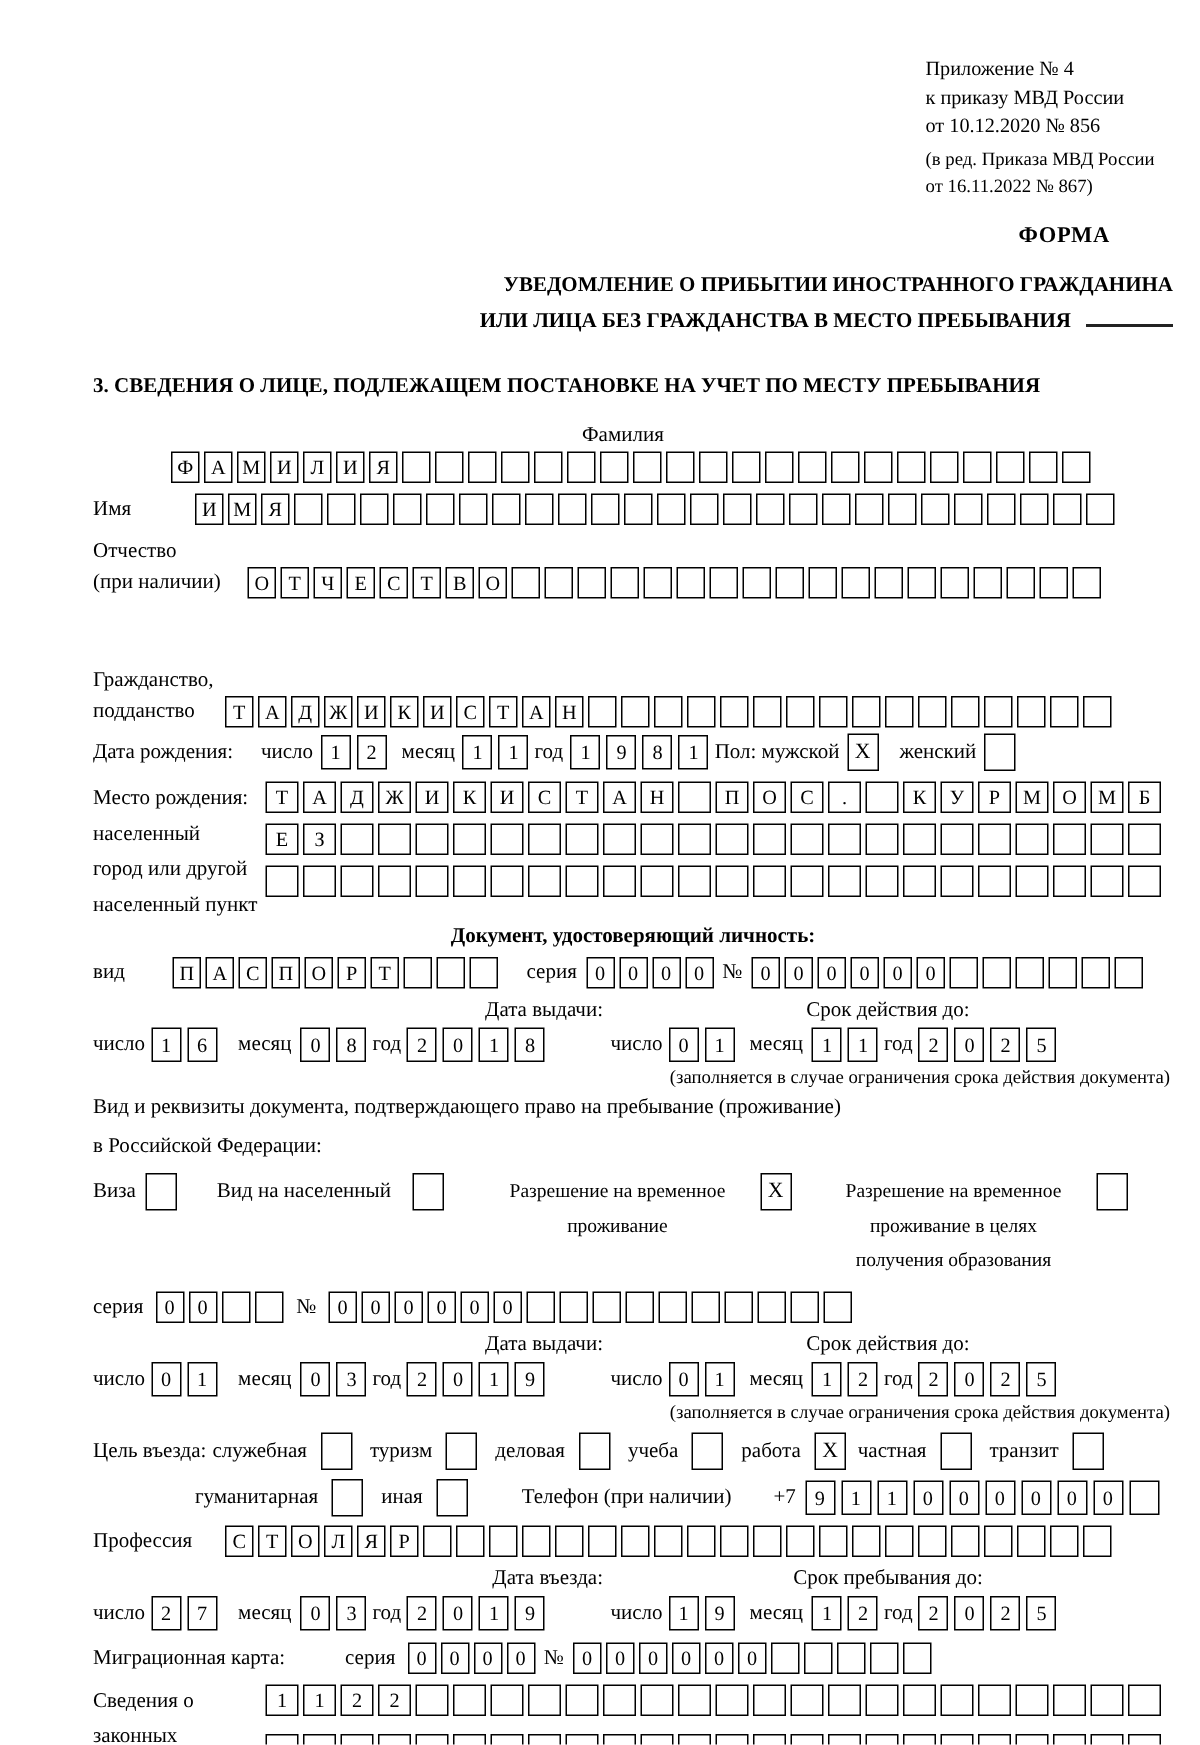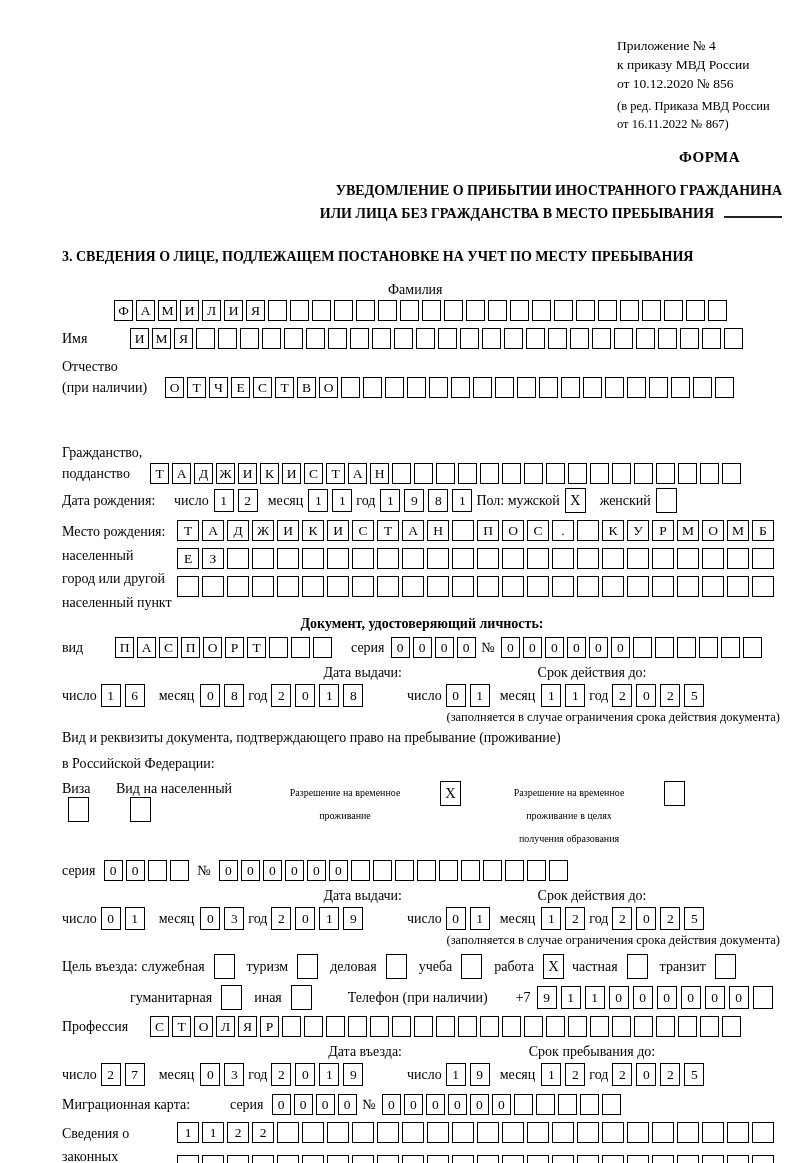--- a/index.html
+++ b/index.html
@@ -47,23 +47,23 @@
   .dates-hdr{display:flex;margin-top:3px;}
   .dates-hdr .dh-l{flex:none;width:340px;text-align:right;}
   .dates-hdr .dh-r{flex:none;width:380px;text-align:center;}
   .dates-row{display:flex;align-items:center;margin-top:3px;}
   .dates-row .dleft{flex:none;width:345px;display:flex;align-items:center;}
   .dates-row .dright{display:flex;align-items:center;}
   .note-r{text-align:right;font-size:12.5px;margin-top:3px;padding-right:2px;}
 
   .intro{line-height:26px;}
   .opts{display:flex;align-items:flex-start;margin-top:4px;margin-bottom:10px;}
-  .opt-simple{display:flex;align-items:flex-start;flex-direction:column;}
+  .opt-simple{display:flex;align-items:center;}
   .opt-stack{display:flex;align-items:flex-start;}
-  .opt-stack .txt{text-align:center;font-size:10px;line-height:23px;}
+  .opt-stack .txt{text-align:center;font-size:13px;line-height:23px;}
   .opt-stack .w175{width:178px;}
   .opt-stack .chk{margin-top:0px;margin-left:6px;}
   .opt-simple .chk{margin-left:6px;}
 
   .purpose{display:flex;align-items:center;margin-top:6px;}
   .purpose .lbl{margin-right:4px;}
   .purpose .chk{margin-left:5px;margin-right:9px;}
   .purpose .chk:last-child{margin-right:0;}
 
   .reps{display:flex;align-items:flex-start;margin-top:4px;}

